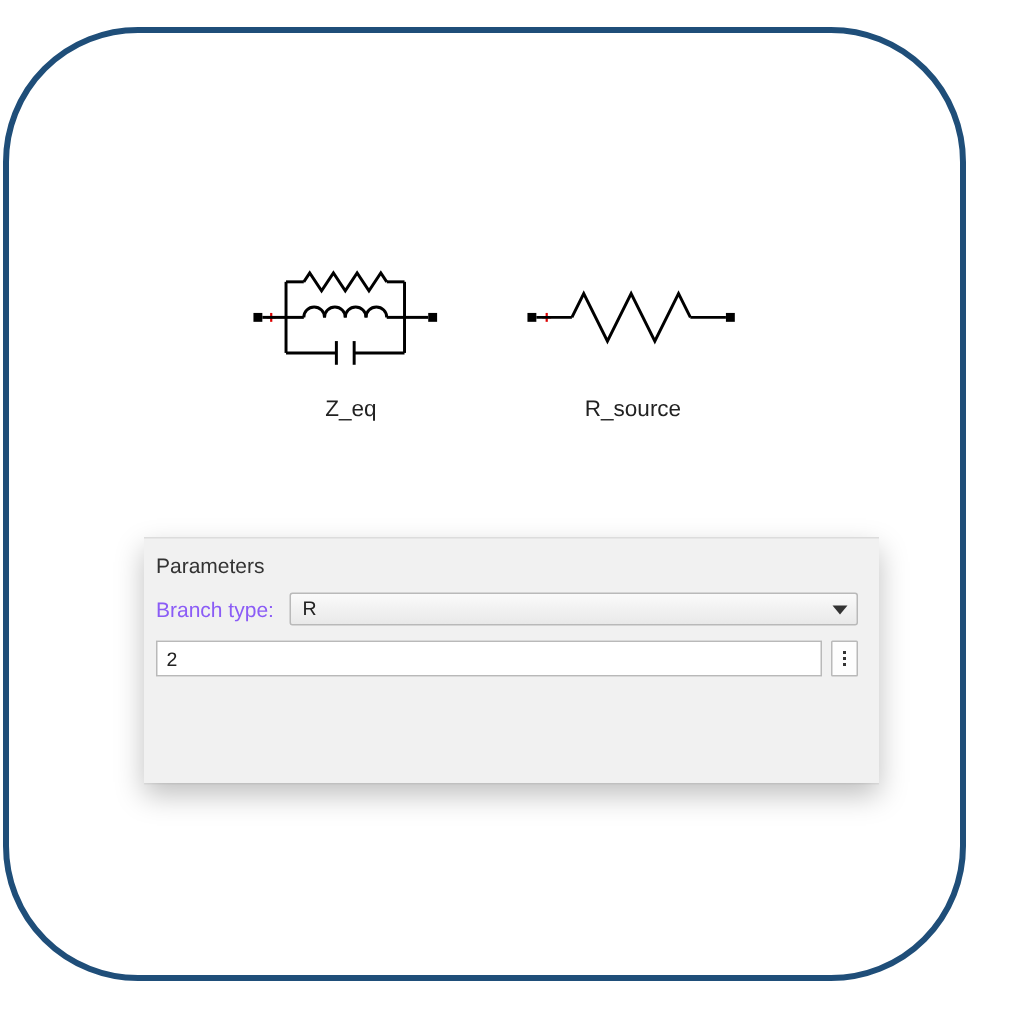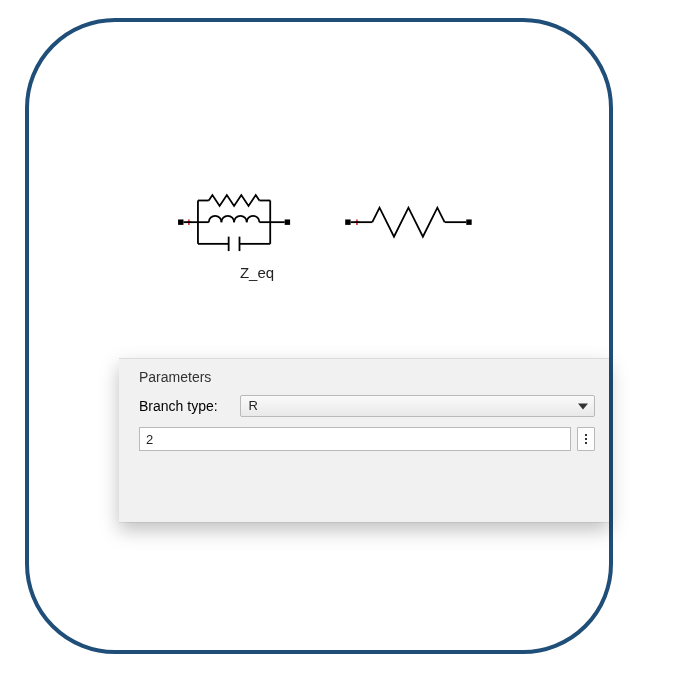--- a/index.html
+++ b/index.html
@@ -7,23 +7,23 @@
     padding: 0;
     width: 682px;
     height: 675px;
     background: #ffffff;
     font-family: "Segoe UI", Arial, sans-serif;
     font-size: 14px;
     color: #222;
   }
   .frame {
     position: absolute;
-    left: 25px;
+    left: 2px;
     top: 18px;
-    width: 588px;
+    width: 642px;
     height: 636px;
     border: 4px solid #1f4e79;
     border-radius: 90px;
     box-sizing: border-box;
     background: #ffffff;
   }
   .canvas {
     position: absolute;
     left: 0;
     top: 0;
@@ -41,36 +41,36 @@
   .panel {
     position: absolute;
     left: 90px;
     top: 336px;
     width: 490px;
     height: 164px;
     background: #f1f1f1;
     border-top: 1px solid #dcdcdc;
     box-shadow: 0 8px 18px rgba(0,0,0,0.25), 0 1px 0 rgba(0,0,0,0.06);
     box-sizing: border-box;
-    padding: 10px 14px 14px 20px;
+    padding: 10px 14px 14px 8px;
   }
   .panel-title {
     font-size: 14px;
     color: #333;
     margin-bottom: 10px;
   }
   .row {
     display: flex;
     align-items: center;
     margin-bottom: 10px;
   }
   .row-label {
     font-size: 14px;
-    color: #000000;
-    margin-right: 22px;
+    color: #8b5cf6;
+    margin-right: 10px;
     white-space: nowrap;
   }
   .select {
     position: relative;
     flex: 1;
     height: 22px;
     background: linear-gradient(#fafafa,#e9e9e9);
     border: 1px solid #b9b9b9;
     border-radius: 2px;
     box-sizing: border-box;
@@ -192,20 +192,21 @@
       <polyline points="30,16 38,0 54,32 70,0 86,32 102,0 110,16" stroke="#000" stroke-width="2" fill="none"></polyline>
 
       <line x1="110" y1="16" x2="134" y2="16" stroke="#000" stroke-width="2"></line>
 
       <rect x="134" y="13" width="6" height="6" fill="#000"></rect>
     </g>
   </svg>
 
   <div class="comp-label" style="left:168px; top:242px;">Z_eq</div>
 
+  <div class="comp-label" style="left:356px; top:242px;">R_source</div>
 
   <div class="panel">
     <div class="panel-title">Parameters</div>
 
     <div class="row">
       <span class="row-label">Branch type:</span>
       <div class="select">
         <span>R</span>
         <span class="caret"></span>
       </div>

